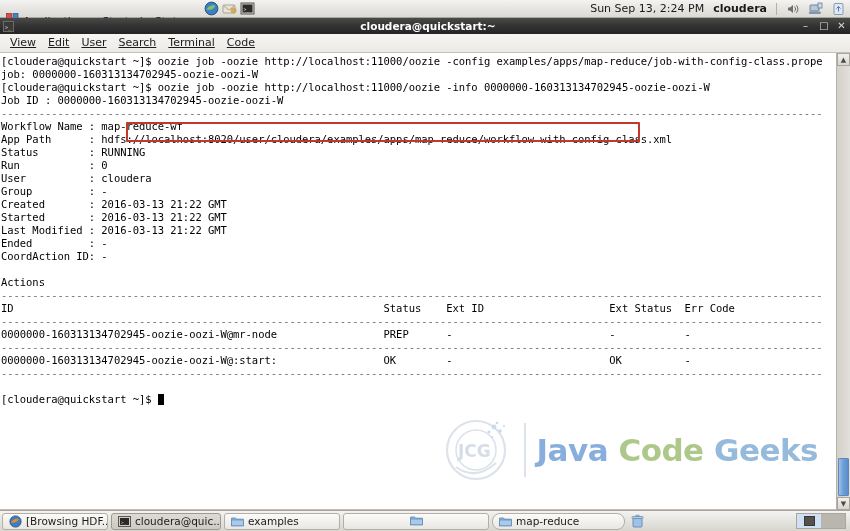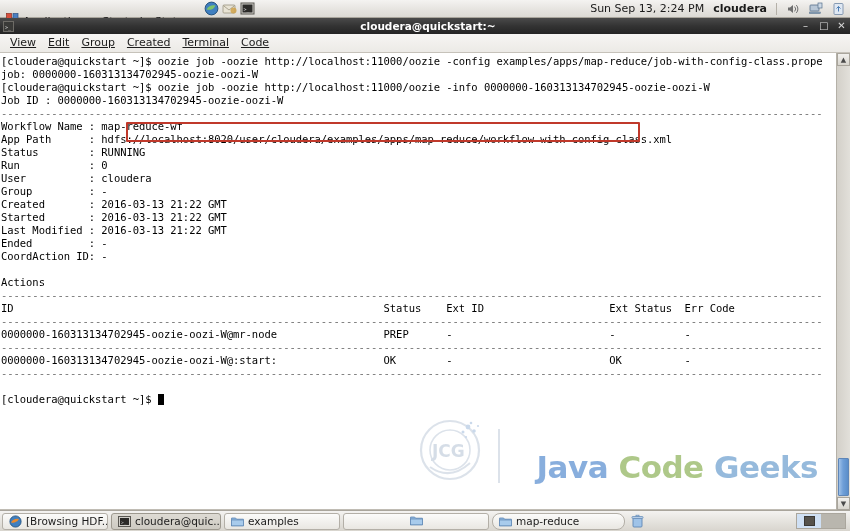--- a/index.html
+++ b/index.html
@@ -221,32 +221,32 @@
     border-radius: 1px;
     box-sizing: border-box;
   }
 
   
   #watermark {
     position: absolute;
     right: 32px;
     bottom: 26px;
     display: flex;
-    align-items: flex-end;
+    align-items: center;
     gap: 10px;
     opacity: 0.72;
     z-index: 3;
     pointer-events: none;
   }
   #jcg-mark { width: 72px; height: 66px; display:block; }
   #jcg-divider {
     width: 2px; height: 54px;
     background: #cfd8e3;
   }
-  #jcg-words { display: flex; flex-direction: row; margin-left: 26px; }
+  #jcg-words { display: flex; flex-direction: row; }
   #jcg-title {
     font-family: "DejaVu Sans", sans-serif;
     font-weight: bold;
     font-size: 31px;
     line-height: 31px;
     letter-spacing: -0.5px;
     white-space: nowrap;
   }
   #jcg-title .w1 { color: #5b8fd0; }
   #jcg-title .w2 { color: #8fb45c; }
@@ -411,22 +411,22 @@
     <div id="window-buttons">
       <span class="win-btn">–</span>
       <span class="win-btn">□</span>
       <span class="win-btn">✕</span>
     </div>
   </div>
 
   <div id="menubar">
     <span class="menu-item"><u>View</u></span>
     <span class="menu-item"><u>Edit</u></span>
-    <span class="menu-item"><u>Group</u></span>
-    <span class="menu-item"><u>Created</u></span>
+    <span class="menu-item"><u>User</u></span>
+    <span class="menu-item"><u>Search</u></span>
     <span class="menu-item"><u>Terminal</u></span>
     <span class="menu-item"><u>Code</u></span>
   </div>
 
   <div id="term-area">
     <div id="term-text"><div class="term-line">[cloudera@quickstart ~]$ oozie job -oozie http://localhost:11000/oozie -config examples/apps/map-reduce/job-with-config-class.properties -run</div><div class="term-line">job: 0000000-160313134702945-oozie-oozi-W</div><div class="term-line">[cloudera@quickstart ~]$ oozie job -oozie http://localhost:11000/oozie -info 0000000-160313134702945-oozie-oozi-W</div><div class="term-line">Job ID : 0000000-160313134702945-oozie-oozi-W</div><div class="term-line dim">------------------------------------------------------------------------------------------------------------------------------------</div><div class="term-line">Workflow Name : map-reduce-wf</div><div class="term-line">App Path      : hdfs://localhost:8020/user/cloudera/examples/apps/map-reduce/workflow-with-config-class.xml</div><div class="term-line">Status        : RUNNING</div><div class="term-line">Run           : 0</div><div class="term-line">User          : cloudera</div><div class="term-line">Group         : -</div><div class="term-line">Created       : 2016-03-13 21:22 GMT</div><div class="term-line">Started       : 2016-03-13 21:22 GMT</div><div class="term-line">Last Modified : 2016-03-13 21:22 GMT</div><div class="term-line">Ended         : -</div><div class="term-line">CoordAction ID: -</div><div class="term-line"></div><div class="term-line">Actions</div><div class="term-line dim">------------------------------------------------------------------------------------------------------------------------------------</div><div class="term-line">ID                                                           Status    Ext ID                    Ext Status  Err Code</div><div class="term-line dim">------------------------------------------------------------------------------------------------------------------------------------</div><div class="term-line">0000000-160313134702945-oozie-oozi-W@mr-node                 PREP      -                         -           -</div><div class="term-line dim">------------------------------------------------------------------------------------------------------------------------------------</div><div class="term-line">0000000-160313134702945-oozie-oozi-W@:start:                 OK        -                         OK          -</div><div class="term-line dim">------------------------------------------------------------------------------------------------------------------------------------</div><div class="term-line"></div><div class="term-line">[cloudera@quickstart ~]$ <span class="cursor"></span></div></div>
 
     <div id="annotation-box"></div>
 
     <div id="watermark">

